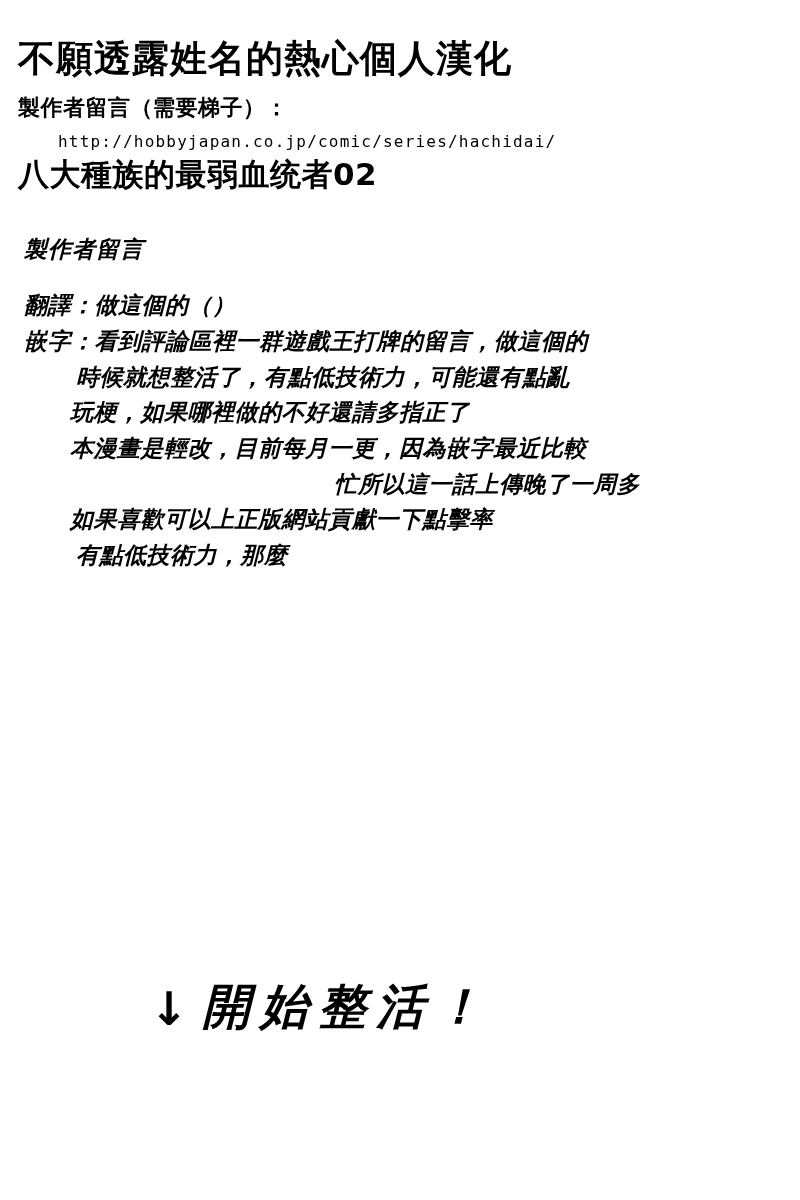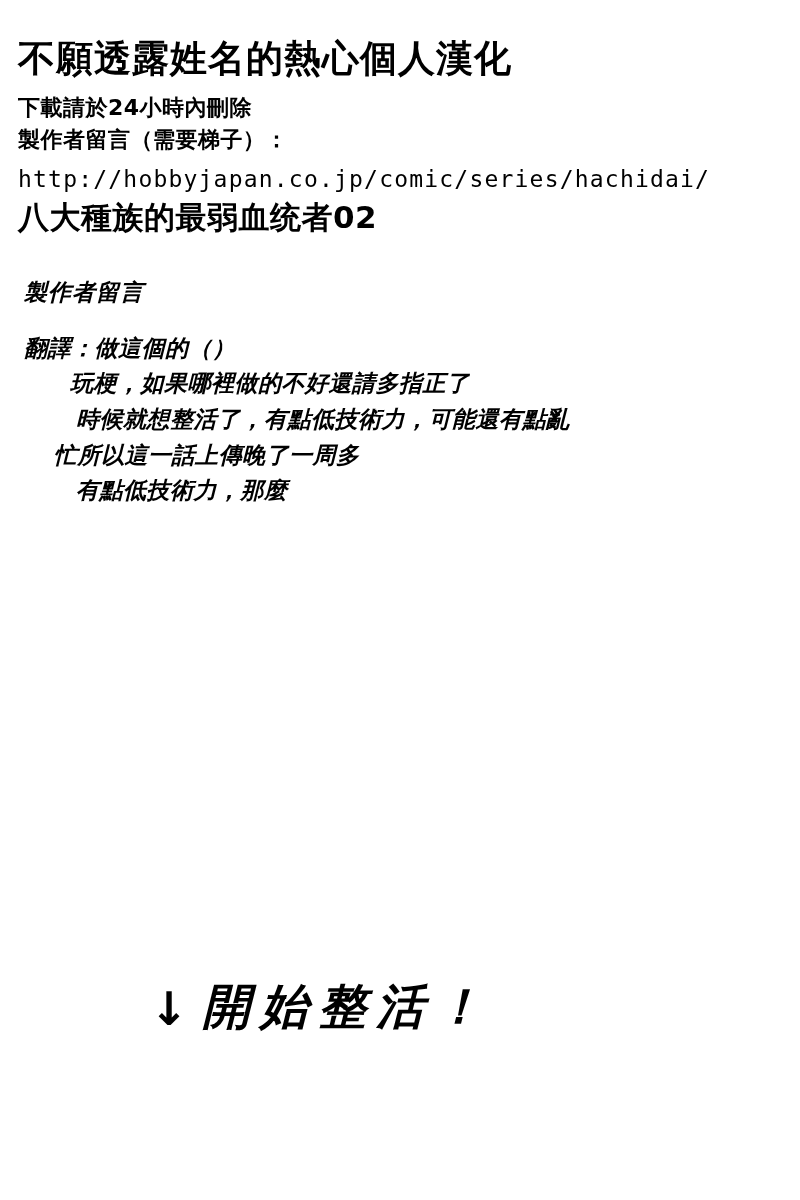--- a/index.html
+++ b/index.html
@@ -34,25 +34,26 @@
   .notice-line {
     font-family: "DejaVu Sans", "Liberation Sans", sans-serif;
     font-weight: bold;
     font-size: 22px;
     line-height: 1.45;
     letter-spacing: 0.5px;
     white-space: nowrap;
   }
   .url-line {
     font-family: "DejaVu Sans Mono", "Liberation Mono", monospace;
-    font-size: 23px;
+    font-size: 16px;
     line-height: 1.5;
     letter-spacing: 1.2px;
     margin-top: 6px;
     white-space: nowrap;
+    margin-left: 40px;
   }
   .series-title {
     font-family: "DejaVu Sans", "Liberation Sans", sans-serif;
     font-weight: bold;
     font-size: 31px;
     line-height: 1.3;
     letter-spacing: 0.5px;
     white-space: nowrap;
   }
   .credits-block {
@@ -82,21 +83,21 @@
   .cont {
     display: block;
     font-family: "DejaVu Serif", "Liberation Serif", serif;
     font-weight: bold;
     font-style: italic;
     font-size: 23px;
     line-height: 1.55;
     letter-spacing: 0.5px;
   }
   .indent-1 { padding-left: 52px; }
-  .indent-3 { padding-left: 30px; }
+  .indent-3 { padding-left: 30px; text-align: right; }
   .indent-4 { padding-left: 46px; }
 
   .start-banner {
     position: absolute;
     left: 0;
     right: 16px;
     top: 975px;
     text-align: center;
     font-family: "DejaVu Serif", "Liberation Serif", serif;
     font-weight: bold;
@@ -115,38 +116,42 @@
     vertical-align: -2px;
   }
 </style>
 </head>
 <body>
 
 <div class="page">
 
   <div class="group-header">不願透露姓名的熱心個人漢化</div>
 
-  <div class="notice-line">下載請於24小時內刪除</div>
   <div class="notice-line">製作者留言（需要梯子）：</div>
 
   <div class="url-line">http://hobbyjapan.co.jp/comic/series/hachidai/</div>
 
   <div class="series-title">八大種族的最弱血统者02</div>
 
   <div class="credits-block">
 
     <div class="credits-heading">製作者留言</div>
 
     <div class="credit-row">
       <span class="lbl">翻譯：</span><span>做這個的（）</span>
     </div>
 
+    <div class="credit-row">
+      <span class="lbl">嵌字：</span><span>看到評論區裡一群遊戲王打牌的留言，做這個的</span>
+    </div>
+    <div class="cont indent-1">時候就想整活了，有點低技術力，可能還有點亂</div>
     <div class="cont indent-4">玩梗，如果哪裡做的不好還請多指正了</div>
-    <div class="cont indent-1">時候就想整活了，有點低技術力，可能還有點亂</div>
+    <div class="cont indent-4">本漫畫是輕改，目前每月一更，因為嵌字最近比較</div>
     <div class="cont indent-3">忙所以這一話上傳晚了一周多</div>
+    <div class="cont indent-4">如果喜歡可以上正版網站貢獻一下點擊率</div>
     <div class="cont indent-1">有點低技術力，那麼</div>
 
   </div>
 
   <div class="start-banner">
     <span class="arrow-glyph">↓</span><span>開始整活！</span>
   </div>
 
 </div>
 

